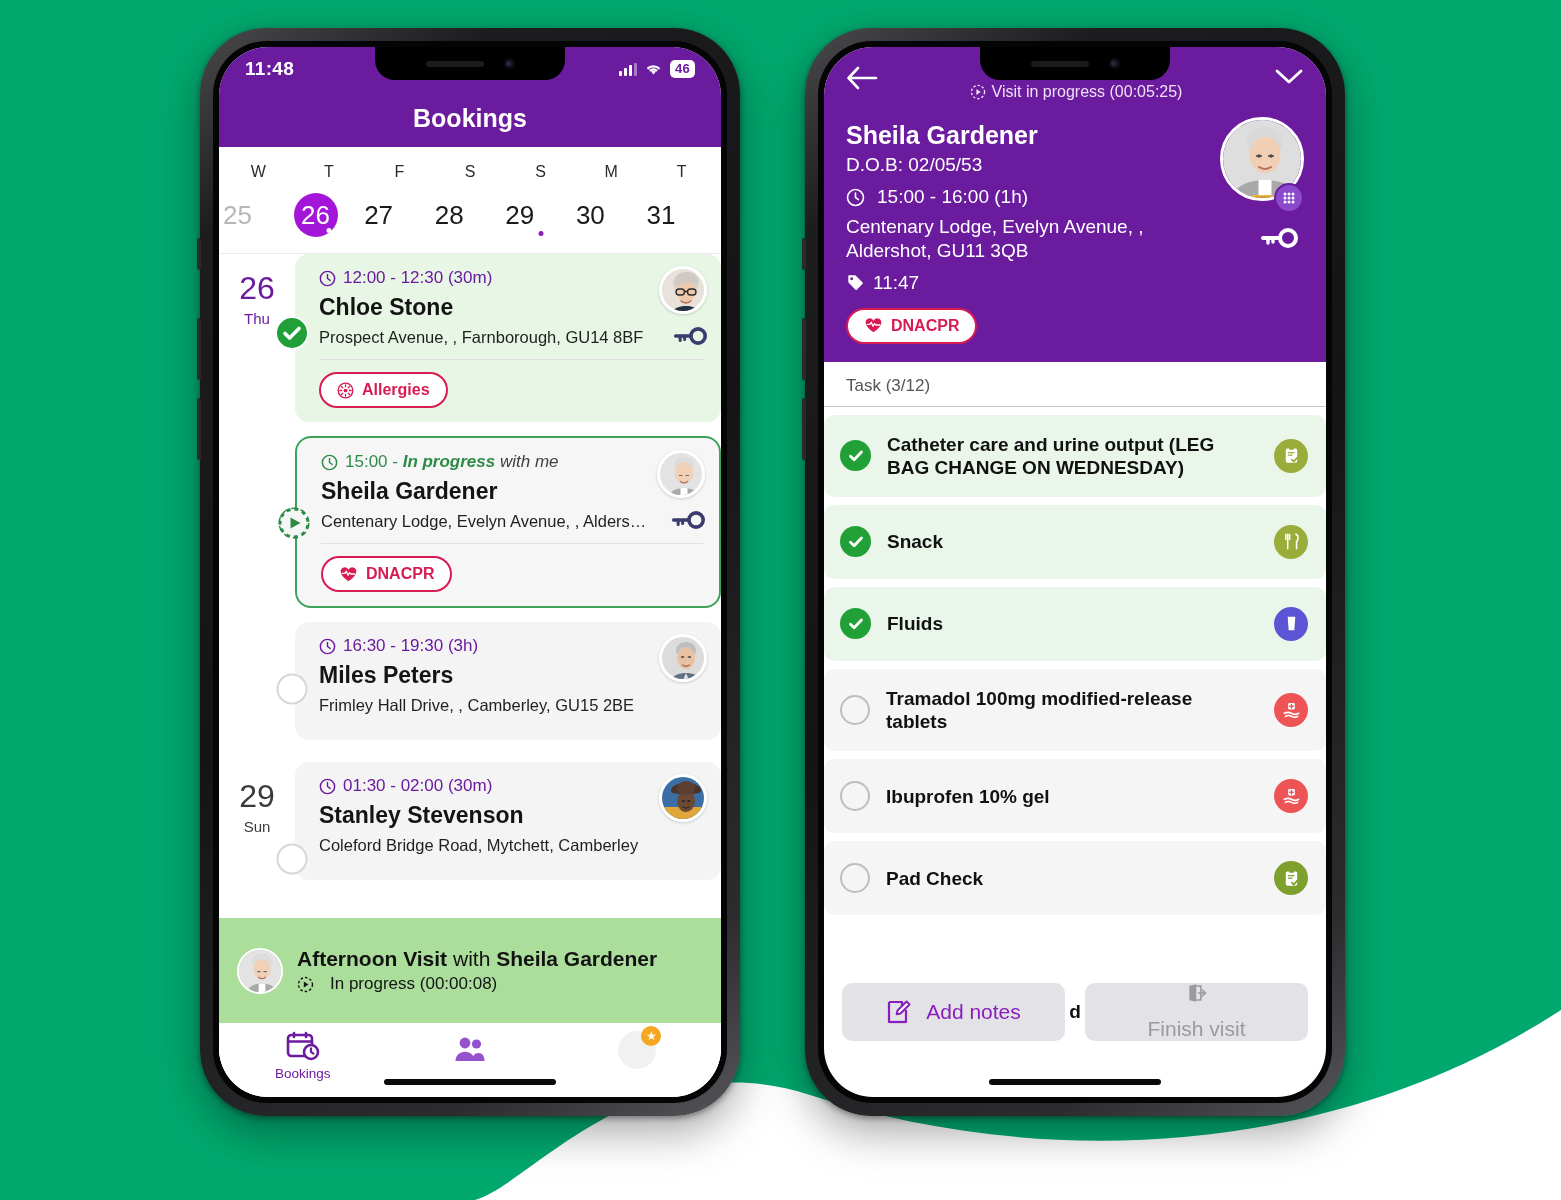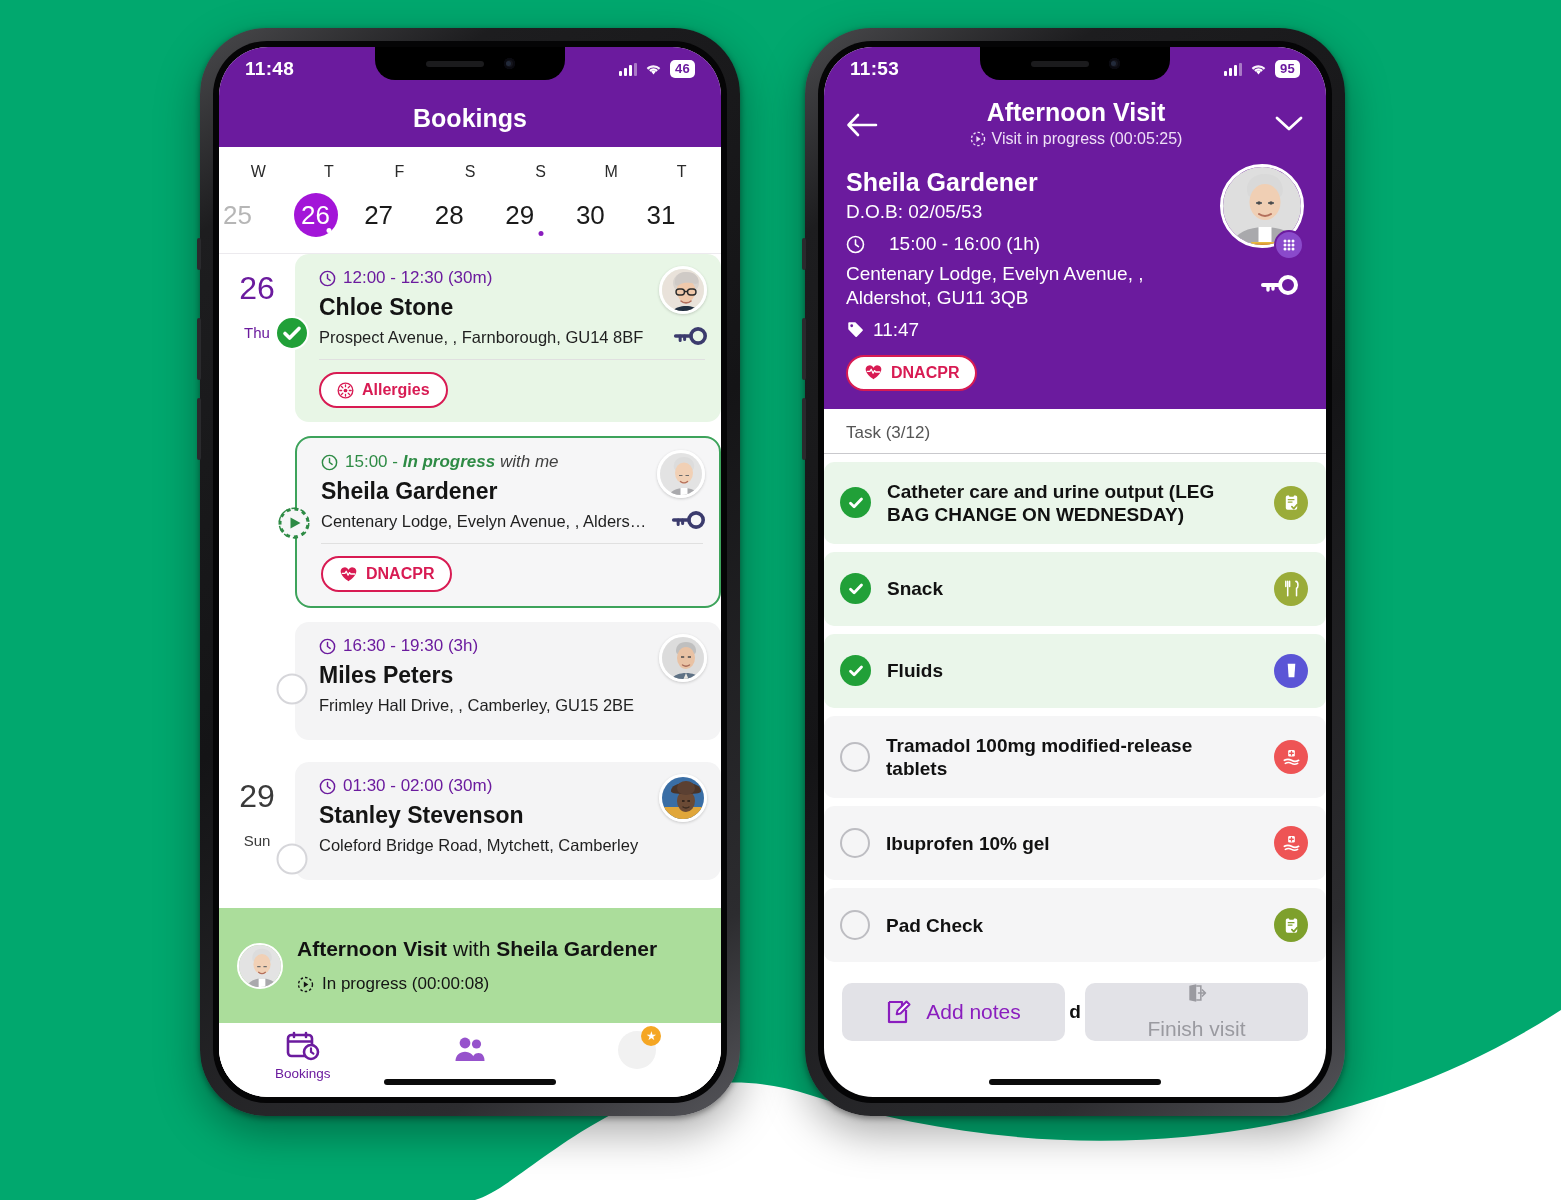--- a/index.html
+++ b/index.html
@@ -145,21 +145,21 @@
   }
   .dnum.sel .dot { background:#fff; bottom:4px; }
 
   .list { background:#fff; position:relative; }
   .day-group { display:flex; position:relative; }
   .day-col {
     width: 76px; flex:0 0 76px;
     text-align:center; padding-top: 18px;
   }
   .day-col .dd { font-size:32px; color:#6B1B9E; line-height:1; }
-  .day-col .dw { font-size:15px; color:#6B1B9E; margin-top:20px; }
+  .day-col .dw { font-size:15px; color:#6B1B9E; margin-top:6px; }
   .cards { flex:1; padding-right:0; }
 
   .bcard {
     background:#f4f4f5;
     border-radius: 14px;
     padding: 14px 16px 14px 24px;
     margin-bottom: 14px;
     position: relative;
     min-height: 118px;
   }
@@ -210,22 +210,22 @@
     padding:29px 18px;
     z-index:20;
   }
   .ongoing-av {
     width:46px;height:46px;border-radius:50%;overflow:hidden;
     border:2px solid #fff; flex:0 0 46px;
   }
   .ongoing-t1 { font-size:21px; color:#121212; }
   .ongoing-t1 b { font-weight:bold; }
   .ongoing-t2 {
-    font-size:17px;color:#141414;margin-top:13px;
-    display:flex;align-items:center;gap:8px;
+    font-size:17px;color:#141414;margin-top:3px;
+    display:flex;align-items:center;gap:16px;
   }
 
   .tabbar {
     position:absolute; left:0; right:0; bottom:0;
     height:74px; background:#fff;
     display:flex; align-items:flex-start; padding-top:8px;
     z-index:20;
   }
   .tab { flex:1; display:flex; flex-direction:column; align-items:center; gap:3px; }
   .tab .lbl { font-size:13.5px; color:#6B1B9E; }
@@ -248,21 +248,21 @@
   .p2-navtitle .t { font-size:25px; font-weight:bold; color:#fff; }
   .p2-navtitle .s {
     font-size:16px; color:#efe0f7; margin-top:3px;
     display:flex;align-items:center;justify-content:center;gap:6px;
   }
   .p2-client { position:relative; margin-top:20px; color:#fff; }
   .p2-client .cname { font-size:25px; font-weight:bold; }
   .p2-client .cdob { font-size:19px; margin-top:4px; }
   .p2-client .ctime {
     font-size:19px; margin-top:10px;
-    display:flex;align-items:center;gap:24px;
+    display:flex;align-items:center;gap:12px;
   }
   .p2-client .caddr { font-size:19px; margin-top:7px; max-width:350px; line-height:1.25; }
   .p2-client .ctag {
     font-size:19px; margin-top:9px;
     display:flex;align-items:center;gap:8px;
   }
   .p2-badge {
     display:inline-flex;align-items:center;gap:8px;
     background:#fff;color:#D81B53;border:2px solid #D81B53;
     border-radius:22px;padding:7px 16px;font-size:16px;font-weight:bold;
@@ -675,37 +675,20 @@
   <div class="side-btn" style="left:-3px; top:370px; width:4px; height:62px;"></div>
   <div class="phone-inner">
     <div class="screen">
 
       <div class="notch">
         <div class="speaker"></div>
         <div class="camera"></div>
       </div>
 
       <div class="p2-header">
-        <div class="statusbar" style="padding-left:4px;padding-right:4px;">
-          <span class="time">11:53</span>
-          <span class="sb-right">
-            <span class="bars">
-                <i></i>
-                <i></i>
-                <i></i>
-                <i></i>
-              </span>
-            <svg width="19" height="14" viewBox="0 0 19 14">
-              <path d="M9.5 12.6l2.4-3a3.1 3.1 0 0 0-4.8 0l2.4 3z" fill="#fff"></path>
-              <path d="M9.5 5.6c2 0 3.9.8 5.3 2.1l1.5-1.8A10.3 10.3 0 0 0 9.5 3.2c-2.6 0-5 .9-6.8 2.7l1.5 1.8A7.7 7.7 0 0 1 9.5 5.6z" fill="#fff" opacity=".95"></path>
-              <path d="M9.5 8.5c1.1 0 2.2.4 3 1.2l1.4-1.7a6.9 6.9 0 0 0-8.8 0l1.4 1.7c.8-.8 1.9-1.2 3-1.2z" fill="#fff"></path>
-            </svg>
-            <span class="batt">95</span>
-          </span>
-        </div>
 
         <div class="p2-navrow">
           <div style="padding-top:14px;">
             <svg width="32" height="26" viewBox="0 0 32 26">
               <path d="M30 13H3M12 3L2.5 13 12 23" stroke="#fff" stroke-width="2.6" fill="none" stroke-linecap="round" stroke-linejoin="round"></path>
             </svg>
           </div>
           <div class="p2-navtitle">
             <div class="t">Afternoon Visit</div>
             <div class="s">

